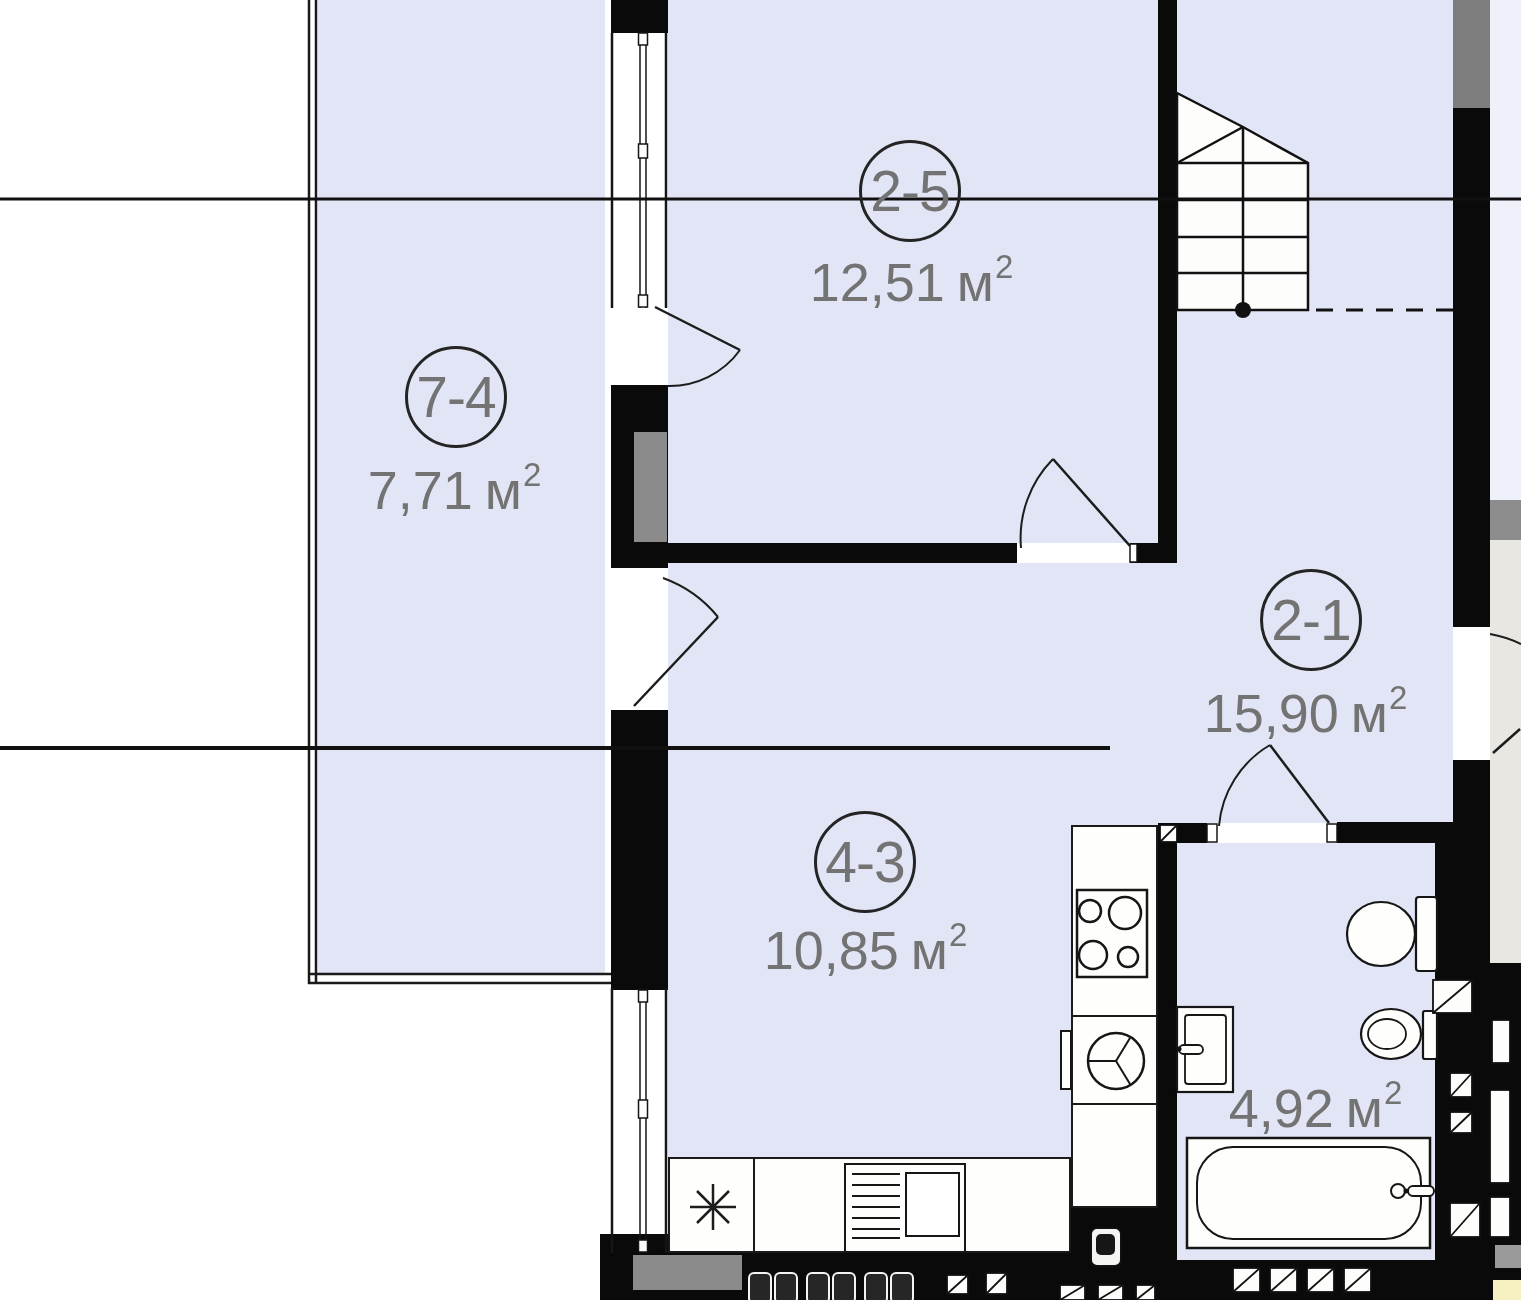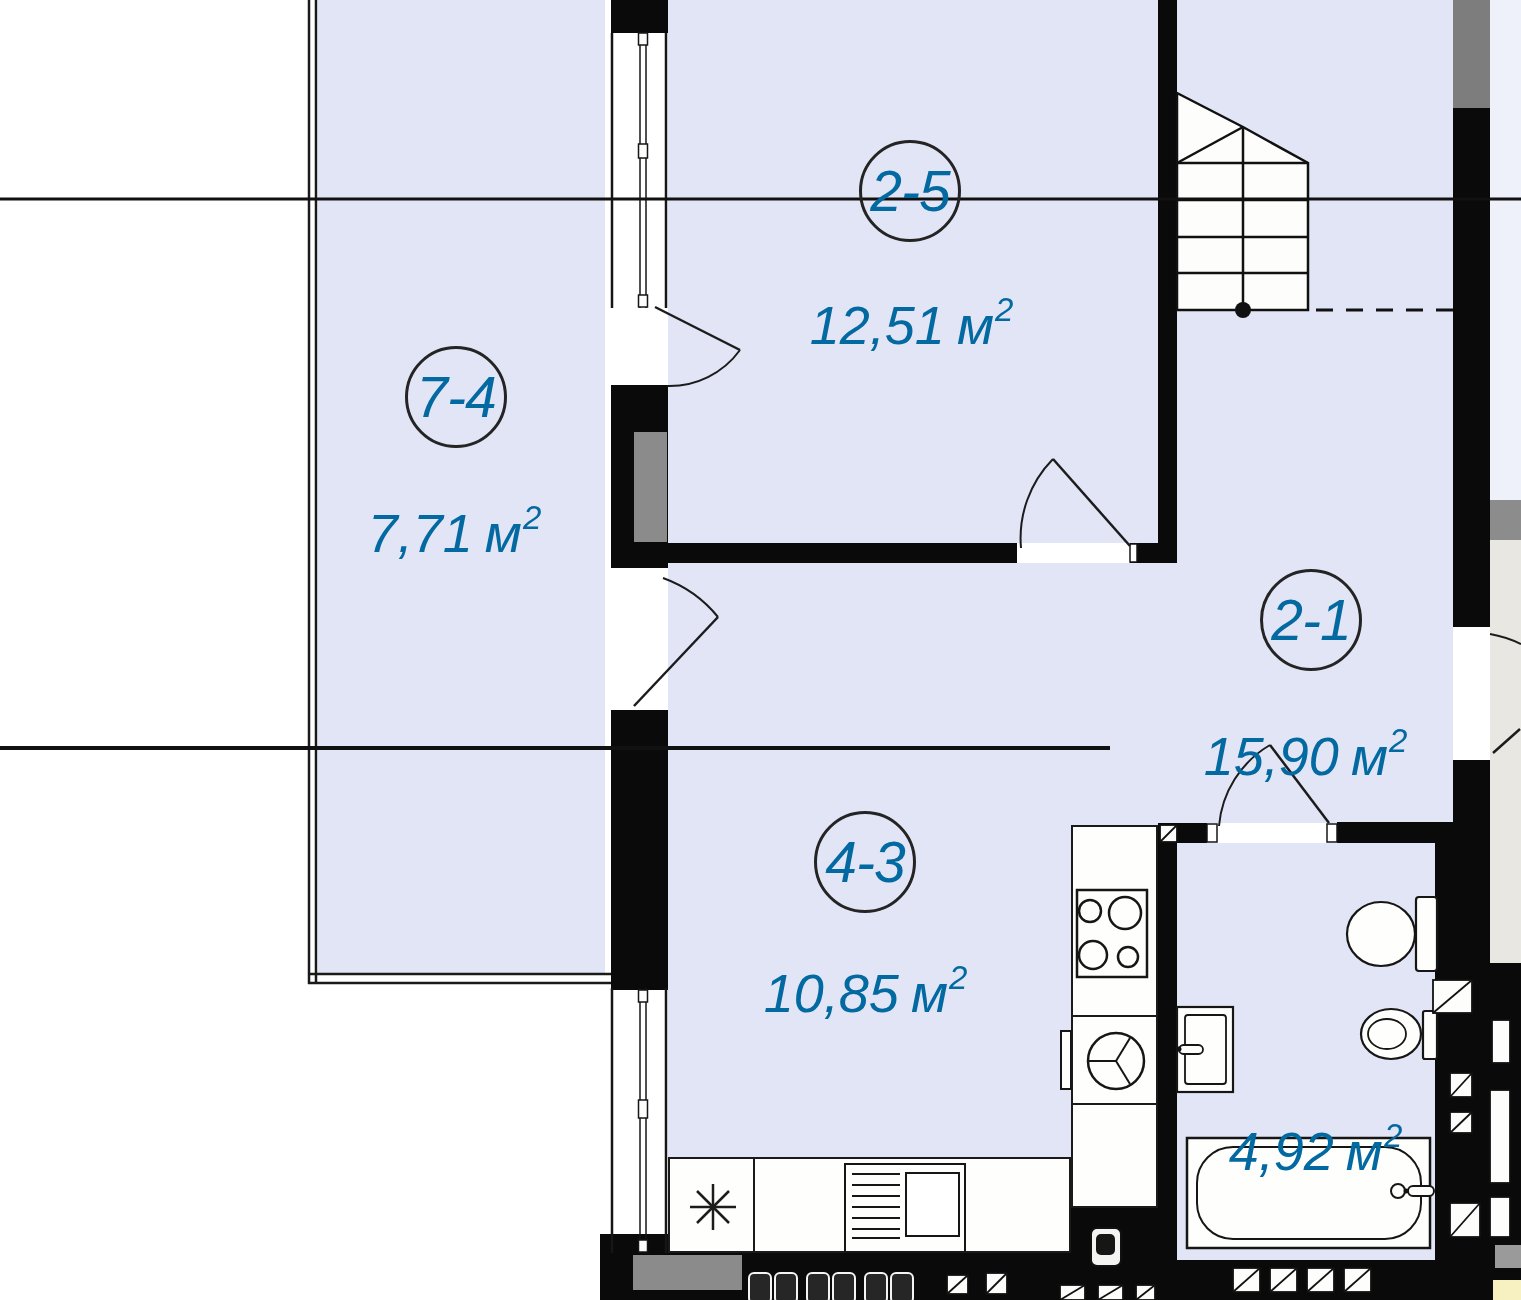--- a/index.html
+++ b/index.html
@@ -6,26 +6,26 @@
   .plan{position:relative;width:1521px;height:1300px;background:#ffffff;overflow:hidden;
         font-family:"Liberation Sans", sans-serif;}
   .a{position:absolute;}
   .fl{background:#e2e5f5;}
   .wall{background:#0a0a0a;}
   .gray{background:#8b8b8b;}
   svg.overlay{position:absolute;left:0;top:0;z-index:4;}
   .fills{z-index:0;} .walls{z-index:2;} .counter{z-index:3;}
   .counter-box{background:#fefefc;border:2px solid #1a1a1a;box-sizing:border-box;}
   .cline{background:#1a1a1a;z-index:3;}
-  .label{z-index:5;color:#0369a1;font-style:italic;}
+  .label{z-index:5;color:#737373;}
   .room-circle{width:102px;height:102px;border:3px solid #242424;border-radius:50%;
        display:flex;align-items:center;justify-content:center;transform:translate(-50%,-50%);
        box-sizing:border-box;background:transparent;}
   .room-id{font-size:57px;letter-spacing:-1px;}
-  .room-area{transform:translate(-50%,-50%);font-size:54px;white-space:nowrap;margin-top:43px;}
+  .room-area{transform:translate(-50%,-50%);font-size:54px;white-space:nowrap;}
   .room-area .unit{margin-left:12px;}
   .room-area sup{font-size:33px;position:relative;top:-4px;left:1px;}
 </style>
 </head>
 <body>
 
 <div class="plan">
 
   <div class="a fl fills" style="left:318px;top:0;width:287px;height:973px;"></div>
   <div class="a fl fills" style="left:668px;top:0;width:490px;height:543px;"></div>

